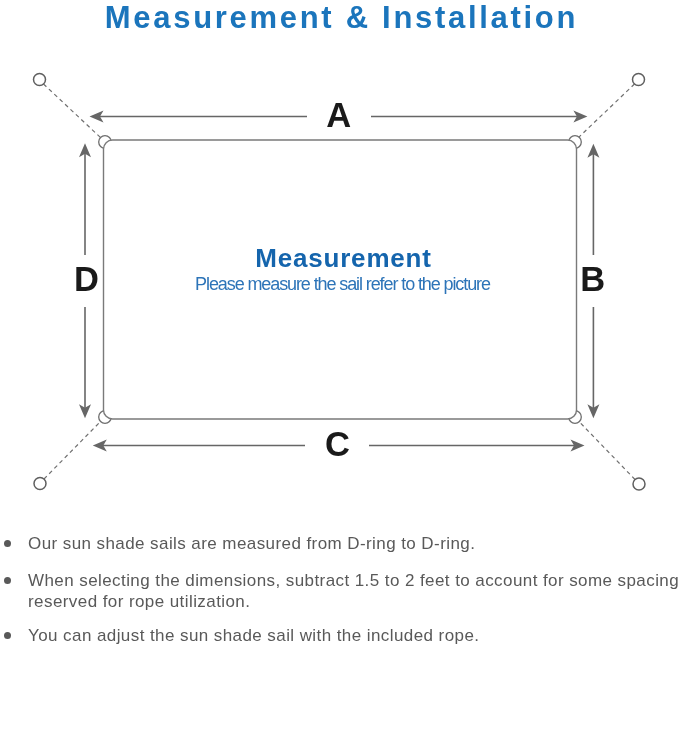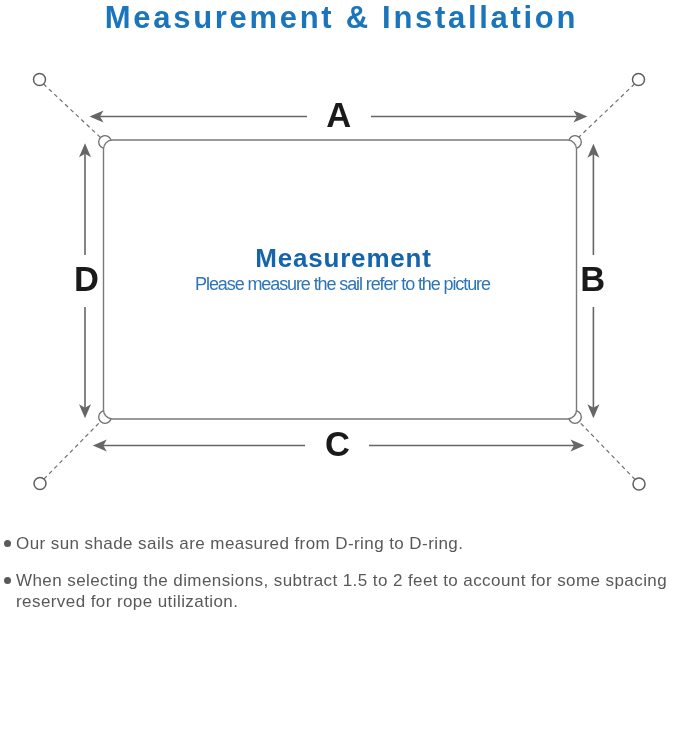--- a/index.html
+++ b/index.html
@@ -7,21 +7,21 @@
      font-family:"Liberation Sans",sans-serif}
 .title{position:absolute;left:2px;top:0px;width:679px;text-align:center;
        font-size:31px;font-weight:bold;color:#1b75bc;letter-spacing:2.7px}
 .svgwrap{position:absolute;left:0;top:0}
 .mtitle{position:absolute;left:4px;top:243px;width:679px;text-align:center;
         font-size:26px;font-weight:bold;color:#1565ad;letter-spacing:0.8px}
 .msub{position:absolute;left:3px;top:274px;width:679px;text-align:center;
       font-size:18px;color:#2d74b8;letter-spacing:-1.1px}
 .list{position:absolute;left:0px;top:533px;width:679px;color:#595959;
       font-size:17px;line-height:21px;letter-spacing:0.42px}
-.li{position:relative;padding-left:16px;margin-bottom:16px;white-space:nowrap}
+.li{position:relative;padding-left:28px;margin-bottom:16px;white-space:nowrap}
 .li::before{content:"";position:absolute;left:4px;top:7px;width:7px;height:7px;
             border-radius:50%;background:#595959}
 </style>
 </head>
 <body>
 <div class="title">Measurement &amp; Installation</div>
 <svg class="svgwrap" width="679" height="739" viewBox="0 0 679 739">
 
   <g stroke="#6f6f6f" stroke-width="1.2" stroke-dasharray="4,3.4" fill="none">
     <line x1="43.5" y1="84" x2="101" y2="138"></line>
@@ -87,13 +87,14 @@
     <text x="592.8" y="291">B</text>
     <text x="337.5" y="456">C</text>
     <text x="86.5" y="291">D</text>
   </g>
 </svg>
 <div class="mtitle">Measurement</div>
 <div class="msub">Please measure the sail refer to the picture</div>
 <div class="list">
   <div class="li">Our sun shade sails are measured from D-ring to D-ring.</div>
   <div class="li" style="margin-bottom:13px">When selecting the dimensions, subtract 1.5 to 2 feet to account for some spacing<br>reserved for rope utilization.</div>
+  <div class="li" style="margin-bottom:12.5px">You can adjust the sun shade sail with the included rope.</div>
 </div>
 
 </body></html>

